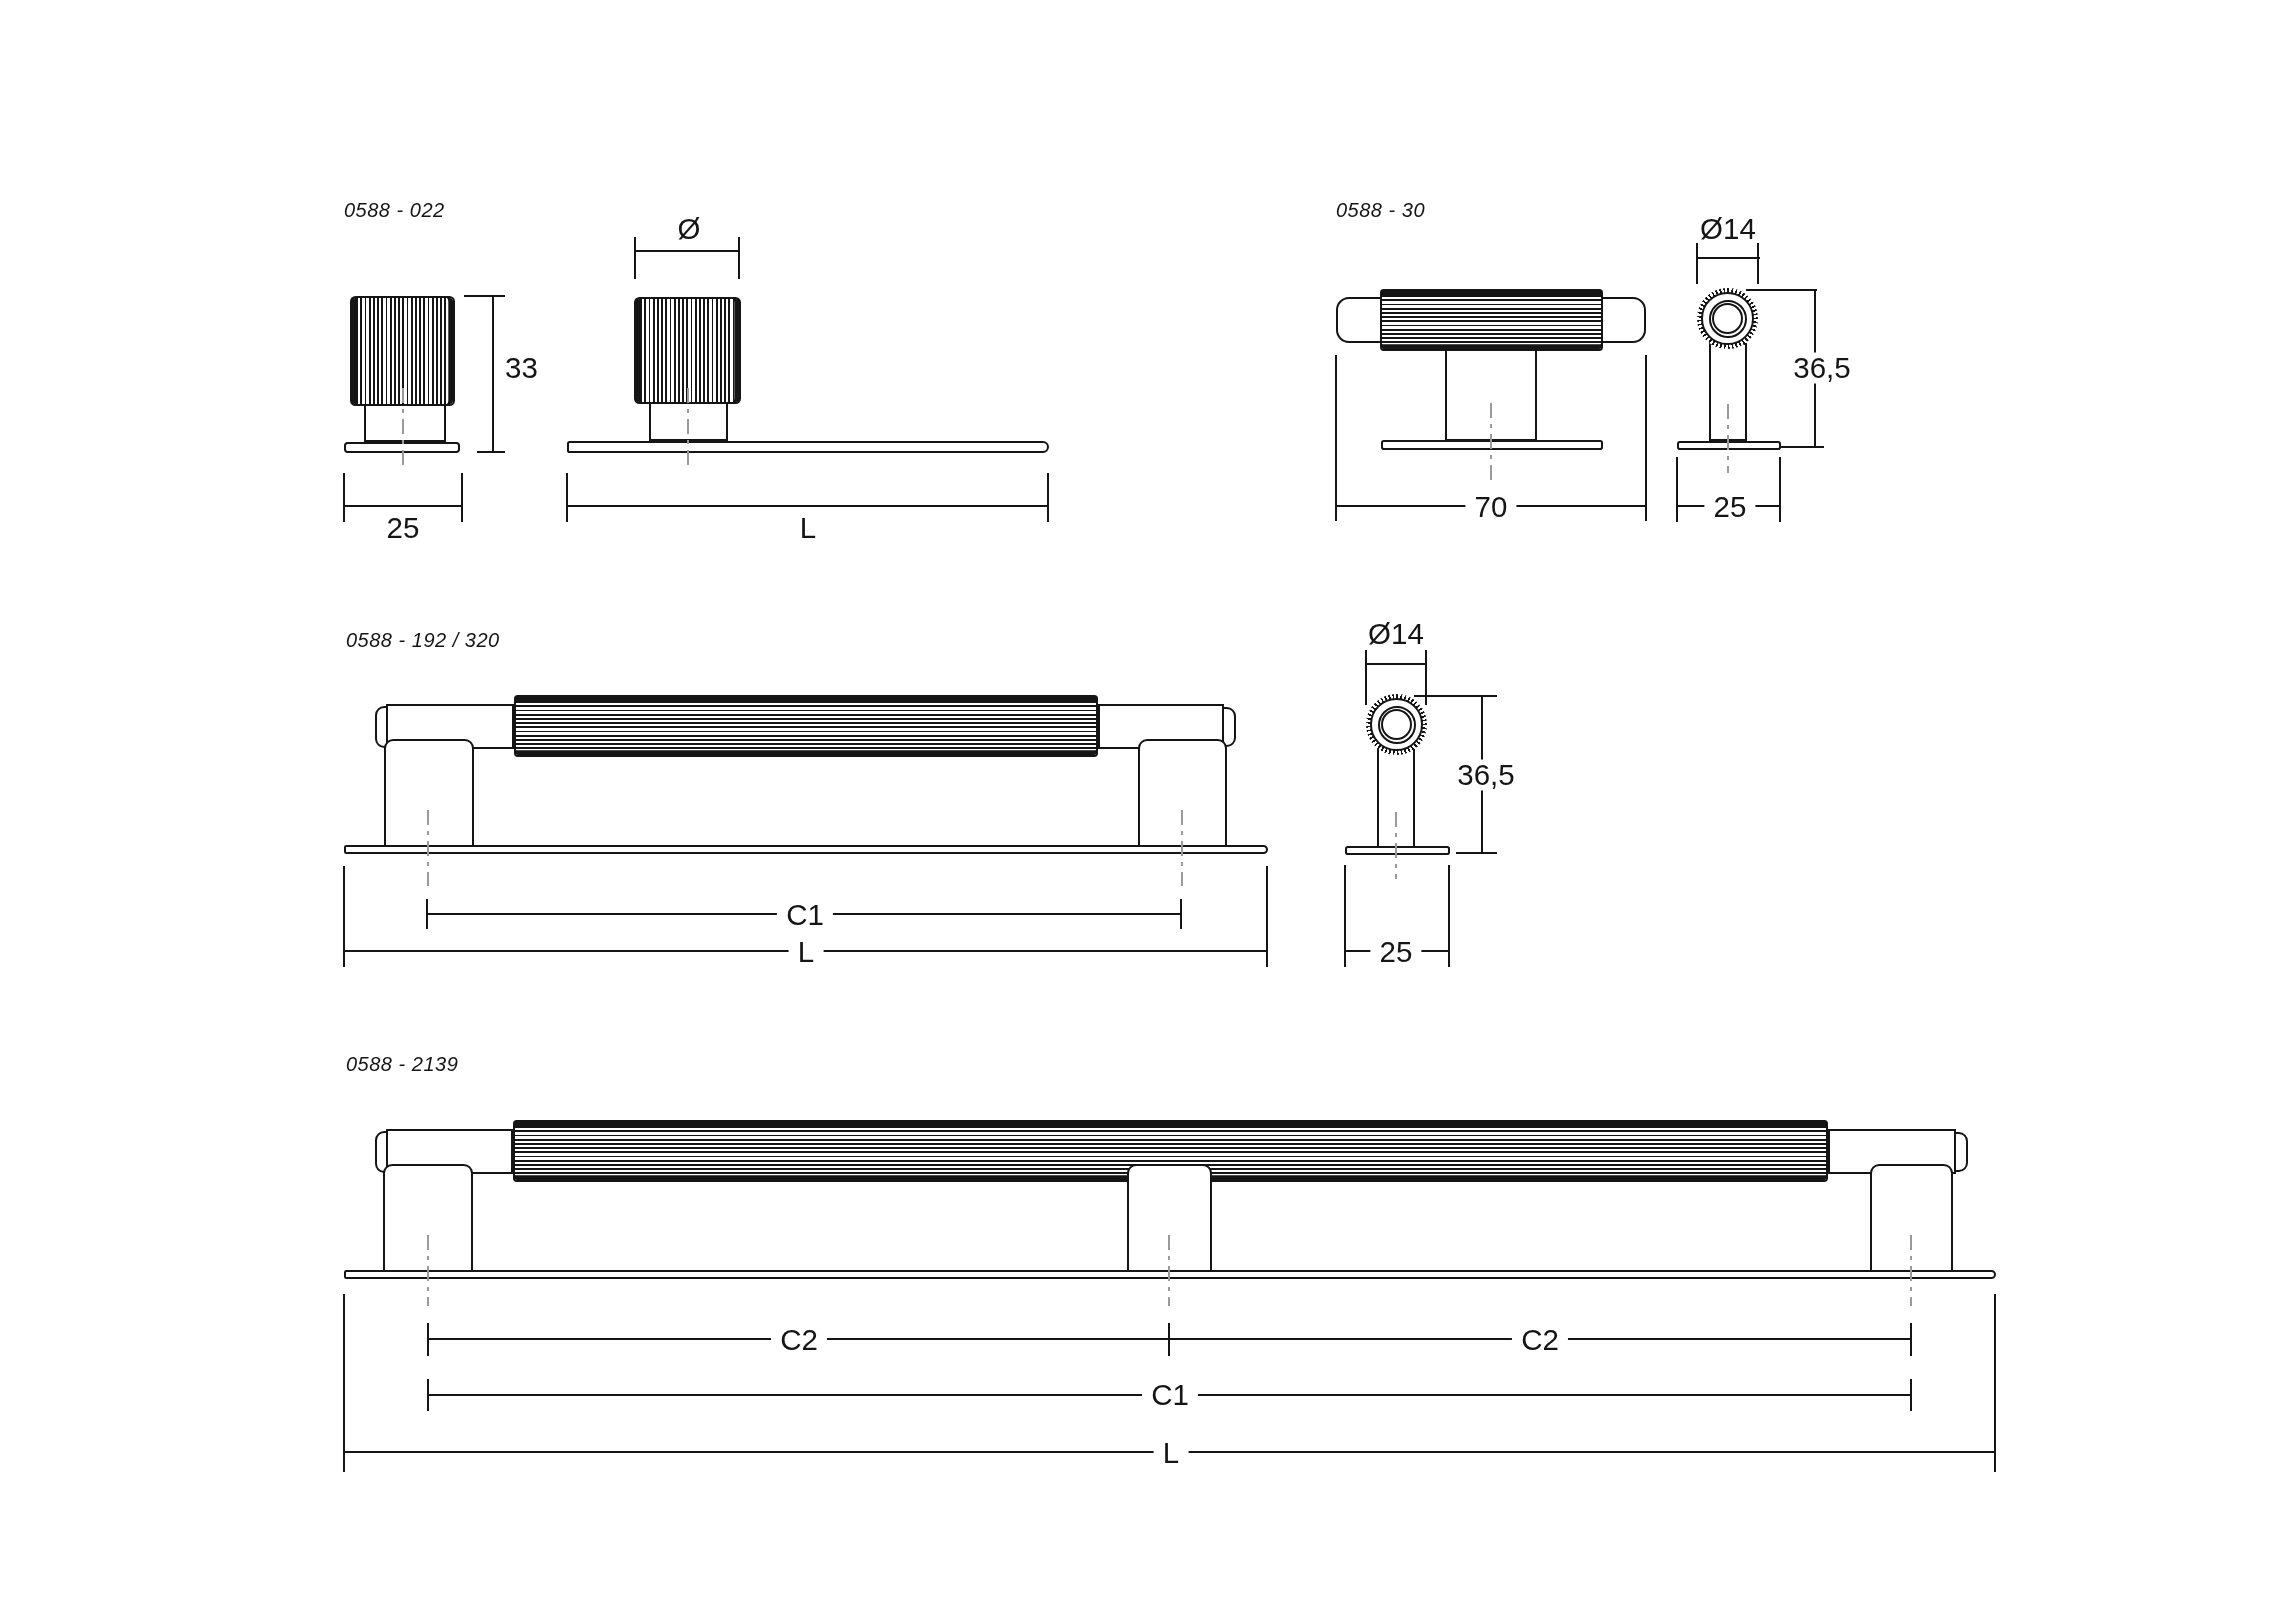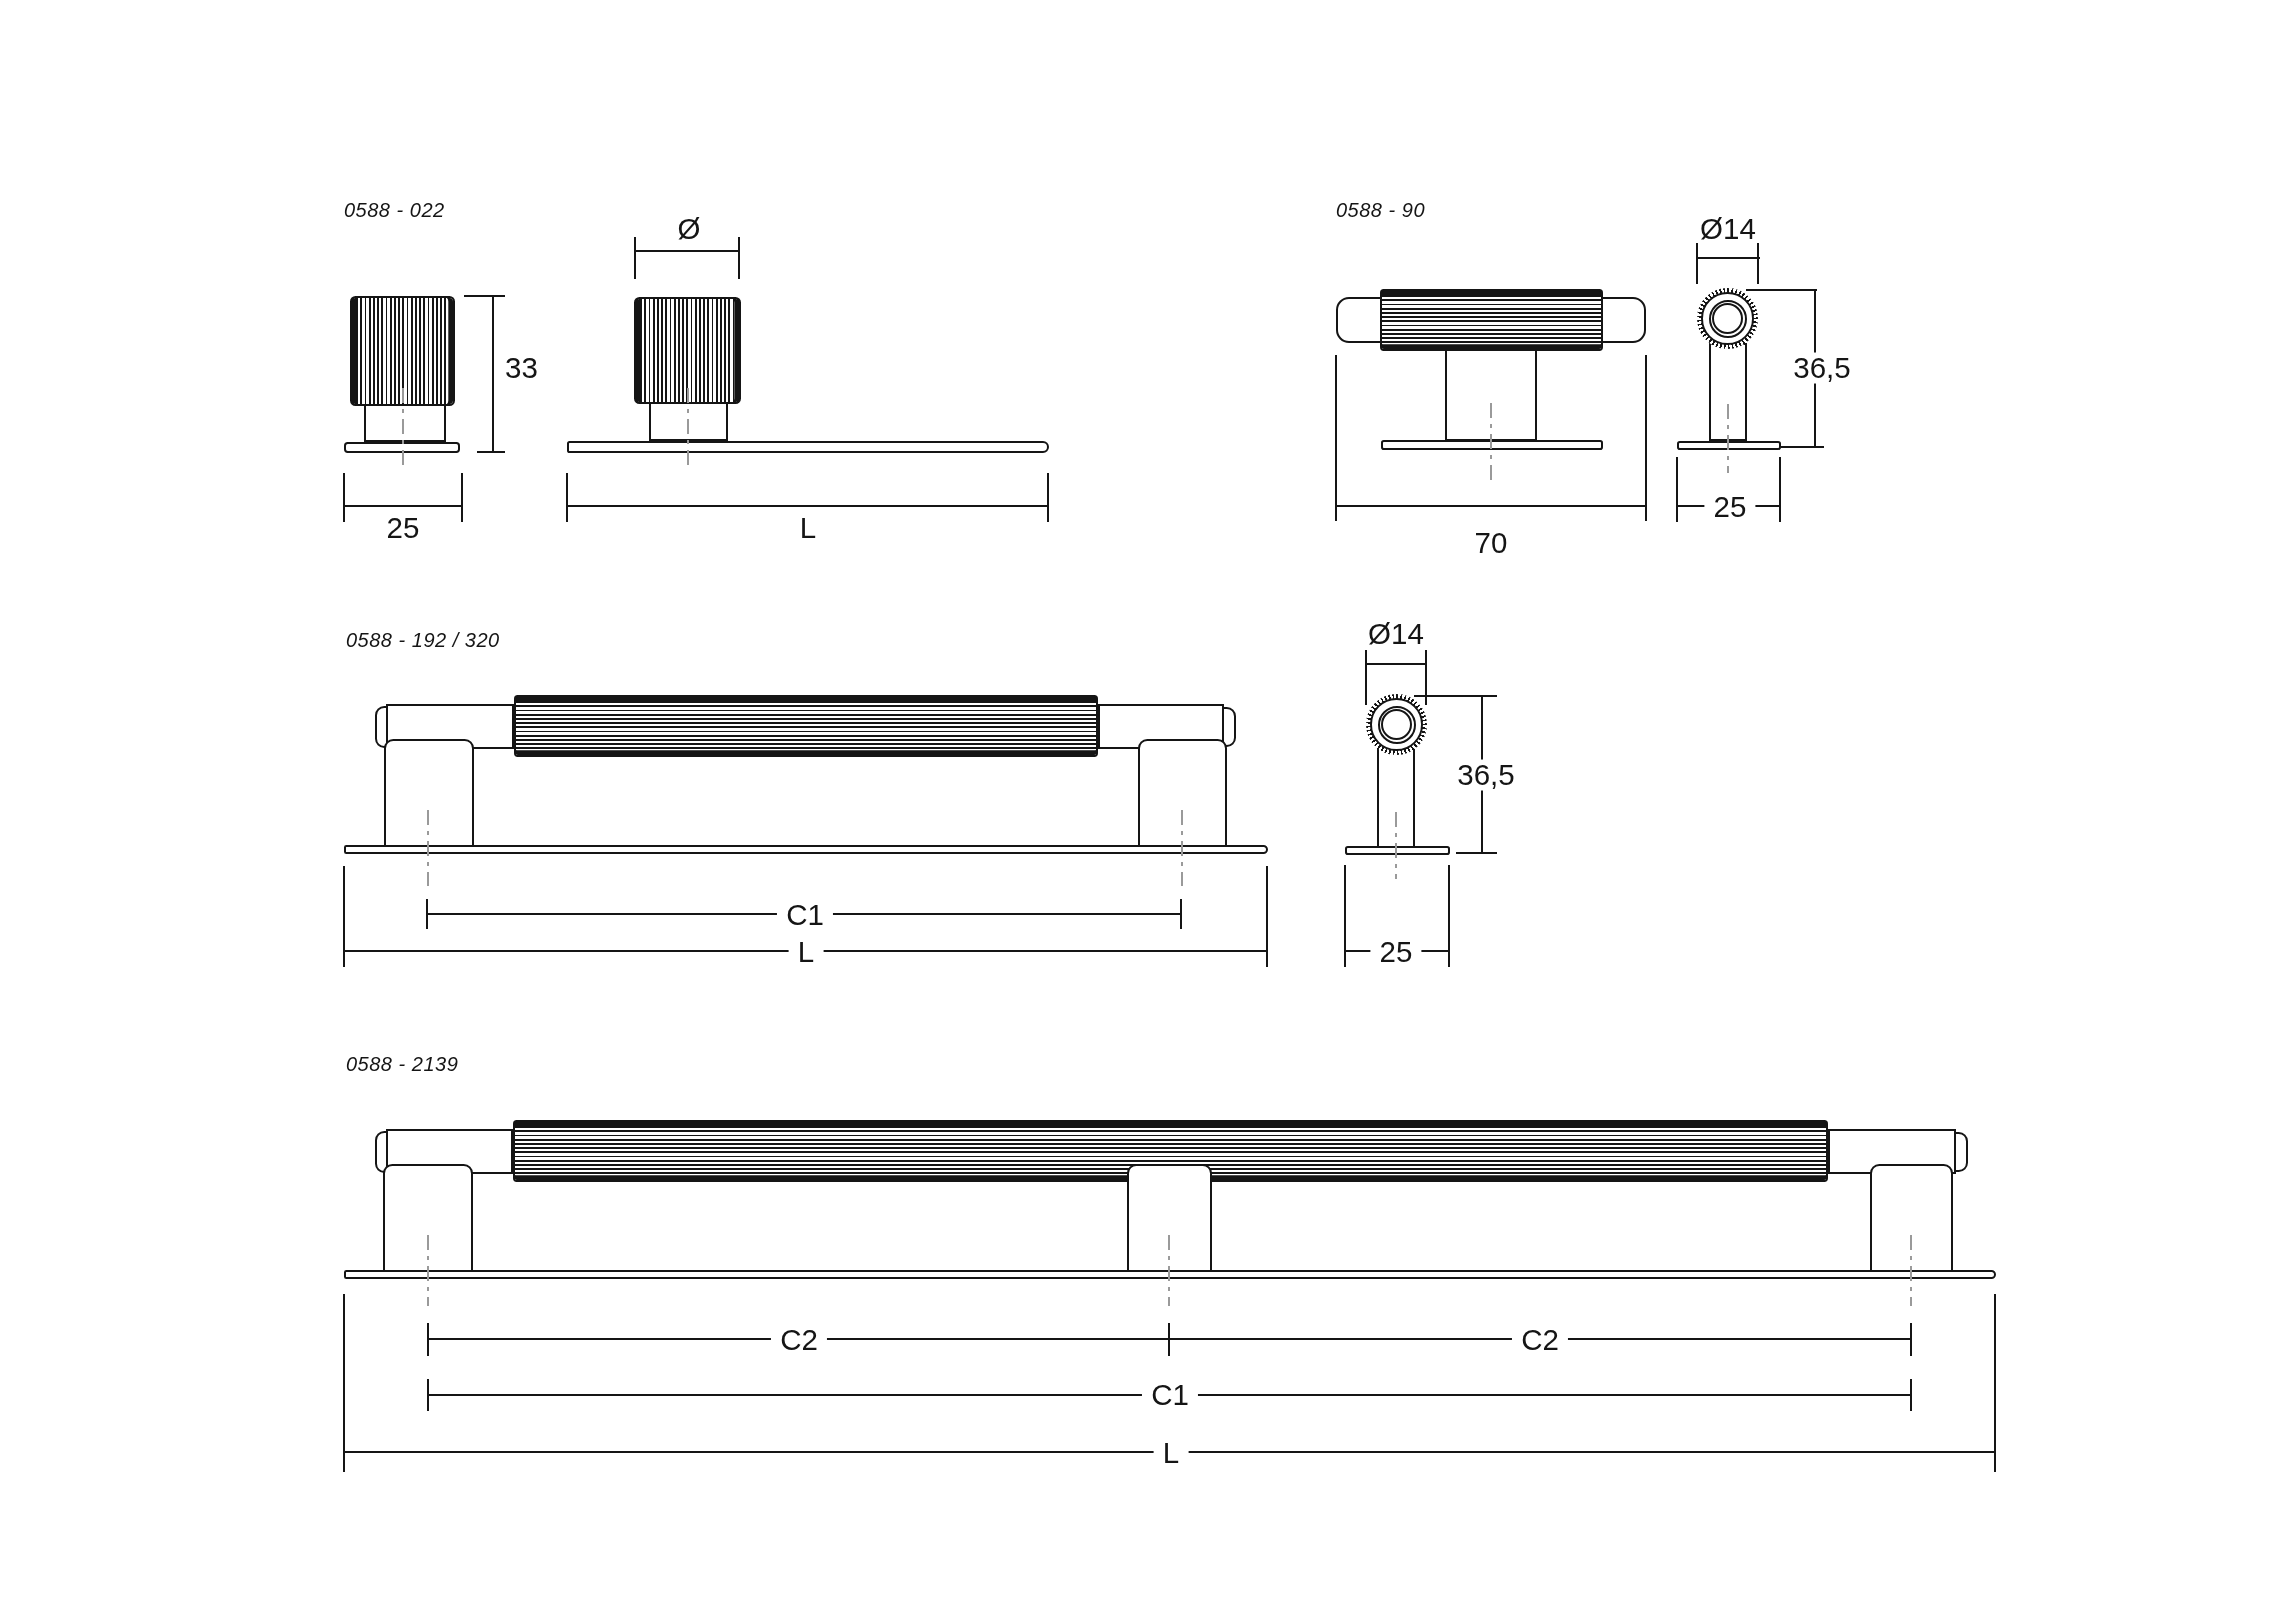--- a/index.html
+++ b/index.html
@@ -75,33 +75,33 @@
   <div class="out rv" style="left:634px; top:297px; width:107px; height:107px; border-radius:5.5px;"></div>
   <div class="out" style="left:649px; top:404px; width:79px; height:37px; border-top:none; border-radius:0;"></div>
   <div class="out" style="left:567px; top:441px; width:482px; height:12px; border-width:2.3px; border-radius:2.8px 6.5px 6.5px 2.8px;"></div>
   <div class="cl" style="left:687px; top:388px; height:78px;"></div>
 
   <div class="ln" style="left:567px; top:505px; width:482px; height:2.3px;"></div>
   <div class="ln" style="left:566px; top:473px; width:2.3px; height:49px;"></div>
   <div class="ln" style="left:1047px; top:473px; width:2.3px; height:49px;"></div>
   <div class="txt ctr" style="left:808px; top:513px;">L</div>
 
-  <div class="lbl" style="left:1336px; top:199px;">0588 - 90</div>
+  <div class="lbl" style="left:1336px; top:199px;">0588 - 30</div>
 
   <div class="out" style="left:1336px; top:297px; width:46px; height:46px; border-radius:13px 0 0 13px;"></div>
   <div class="out" style="left:1600px; top:297px; width:46px; height:46px; border-radius:0 13px 13px 0;"></div>
   <div class="out rh" style="left:1380px; top:289px; width:223px; height:62px; border-radius:3.7px;"></div>
   <div class="out" style="left:1445px; top:351px; width:92px; height:90px; border-top:none; border-radius:0;"></div>
   <div class="out" style="left:1381px; top:440px; width:222px; height:10px; border-width:2.3px; border-radius:2.8px;"></div>
   <div class="cl" style="left:1490px; top:403px; height:77px;"></div>
 
   <div class="ln" style="left:1335px; top:355px; width:2.3px; height:166px;"></div>
   <div class="ln" style="left:1645px; top:355px; width:2.3px; height:166px;"></div>
   <div class="ln" style="left:1336px; top:505px; width:310px; height:2.3px;"></div>
-  <div class="txt brk" style="left:1491px; top:507px;margin-top:36px;">70</div>
+  <div class="txt brk" style="left:1491px; top:507px;">70</div>
 
   <div class="txt ctr" style="left:1728px; top:214px;">Ø14</div>
   <div class="ln" style="left:1697px; top:257px; width:63px; height:2.3px;"></div>
   <div class="ln" style="left:1696px; top:243px; width:2.3px; height:41px;"></div>
   <div class="ln" style="left:1757px; top:243px; width:2.3px; height:41px;"></div>
 
   <div class="out" style="left:1709px; top:343px; width:38px; height:98px; border-radius:0;"></div>
   <div class="knurl" style="left:1697px; top:288px; width:61px; height:61px;">
     <div class="ring" style="inset:4.2px;"></div>
     <div class="ring" style="inset:11.5px;"></div>

